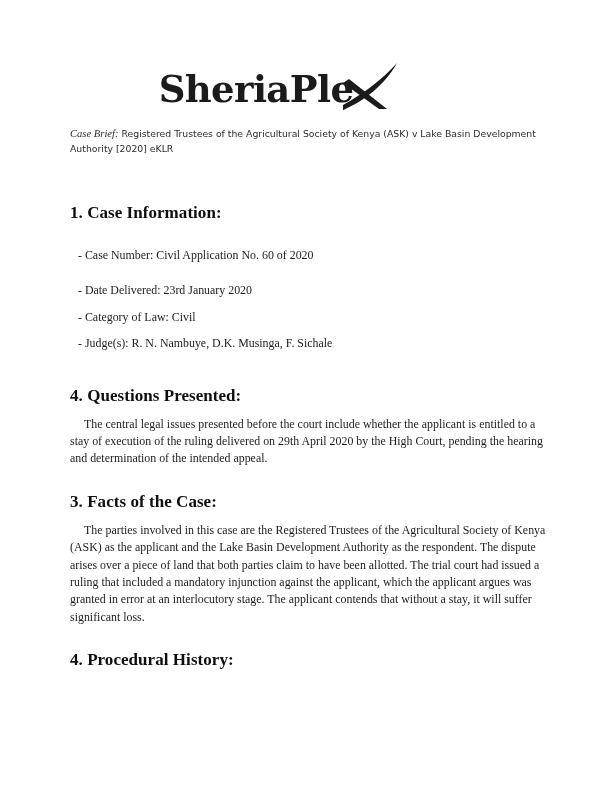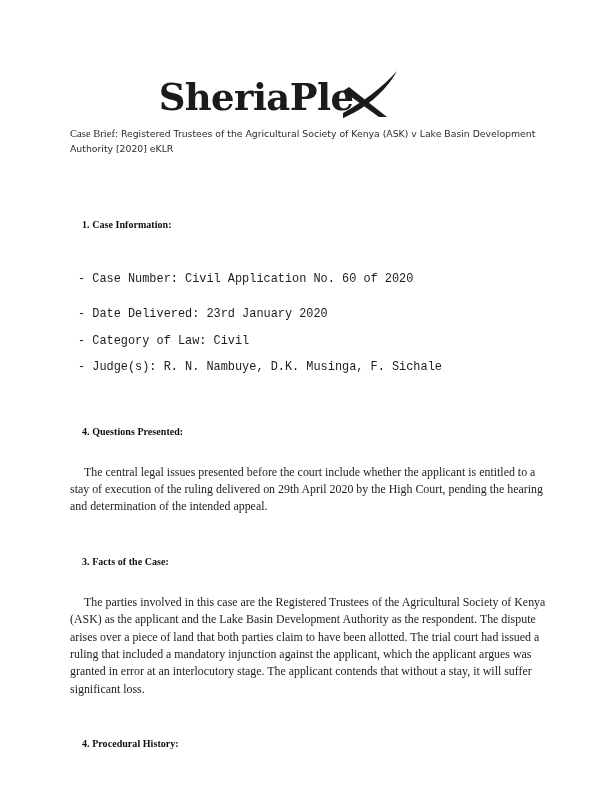--- a/index.html
+++ b/index.html
@@ -25,21 +25,21 @@
   }
 
   
   .logo-block {
     position: absolute;
     left: 0;
     top: 62px;
     width: 556px;
     height: 60px;
     display: flex;
-    align-items: flex-end;
+    align-items: flex-start;
     justify-content: center;
   }
   .logo-wrap {
     position: relative;
     display: inline-block;
     height: 52px;
     line-height: 52px;
   }
   .logo-text {
     font-family: "DejaVu Serif", "Liberation Serif", serif;
@@ -73,35 +73,36 @@
     width: 470px;
     font-family: "DejaVu Sans", "Liberation Sans", sans-serif;
     font-size: 9.3px;
     line-height: 15.4px;
     color: #2b2b2b;
     text-align: left;
   }
   .doc-title .serif-lead {
     font-family: "Liberation Serif", "DejaVu Serif", serif;
     font-size: 10.6px;
+    font-style: italic;
   }
 
   
   .content {
     position: absolute;
     left: 70px;
     top: 205px;
     width: 476px;
   }
 
   h2.section-heading {
-    margin: 12px;
+    margin: 0;
     font-family: "Liberation Serif", "DejaVu Serif", serif;
     font-weight: 700;
-    font-size: 10px;
+    font-size: 17px;
     line-height: 16px;
     color: #0e0e0e;
     letter-spacing: 0.05px;
   }
 
   .section {
     margin: 0;
   }
 
   .para {
@@ -119,21 +120,20 @@
     margin: 0;
     padding: 0;
     list-style: none;
   }
   .bullet-list li {
     margin: 0;
     padding: 0 0 0 8px;
     font-size: 11.9px;
     line-height: 17.4px;
     color: #1c1c1c;
-    font-family: Liberation Mono, monospace;
   }
   .sp-9  { height: 9px; }
   .sp-12 { height: 12px; }
   .sp-14 { height: 14px; }
   .sp-26 { height: 26px; }
 </style>
 </head>
 <body>
 
 <div class="page">

